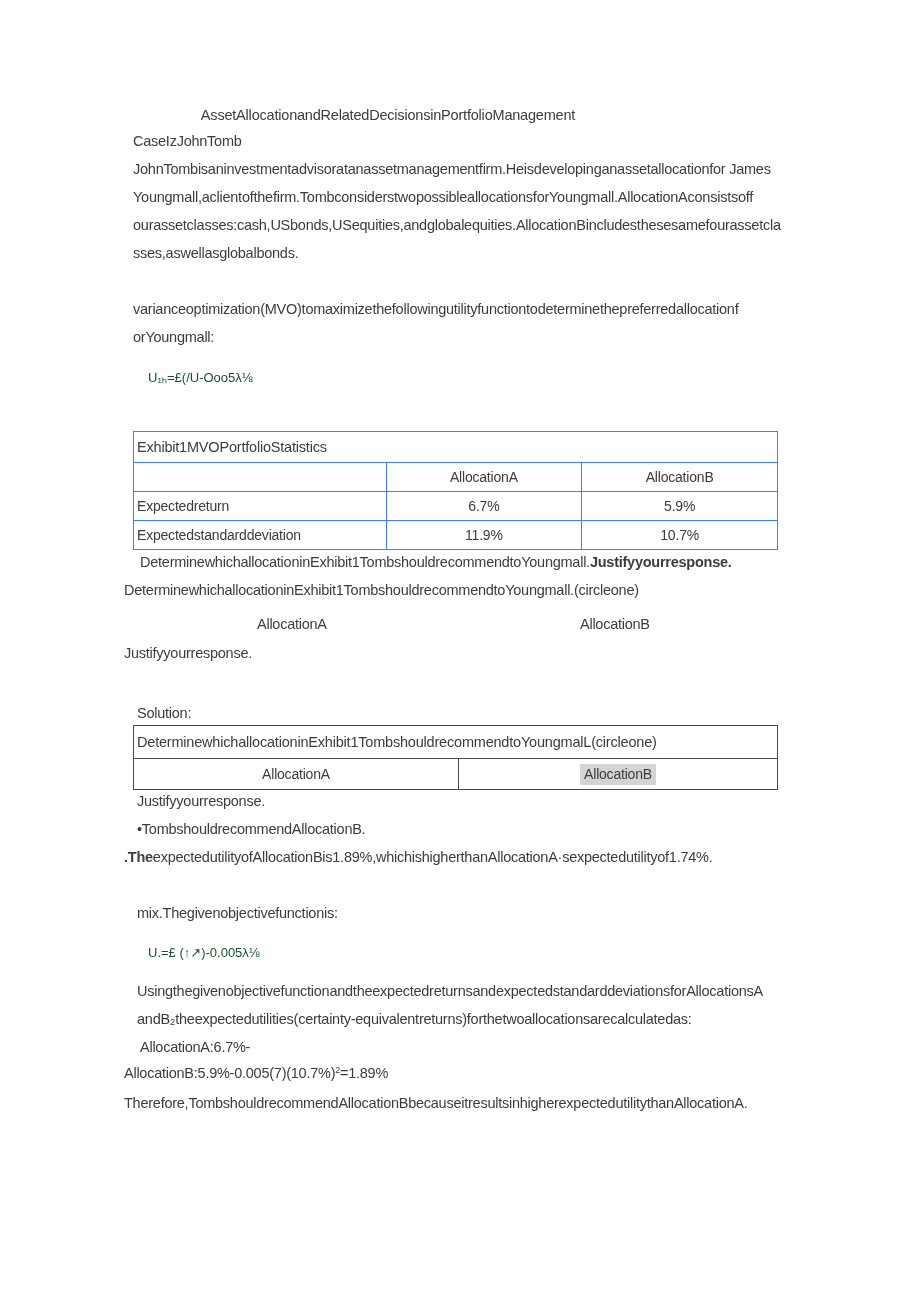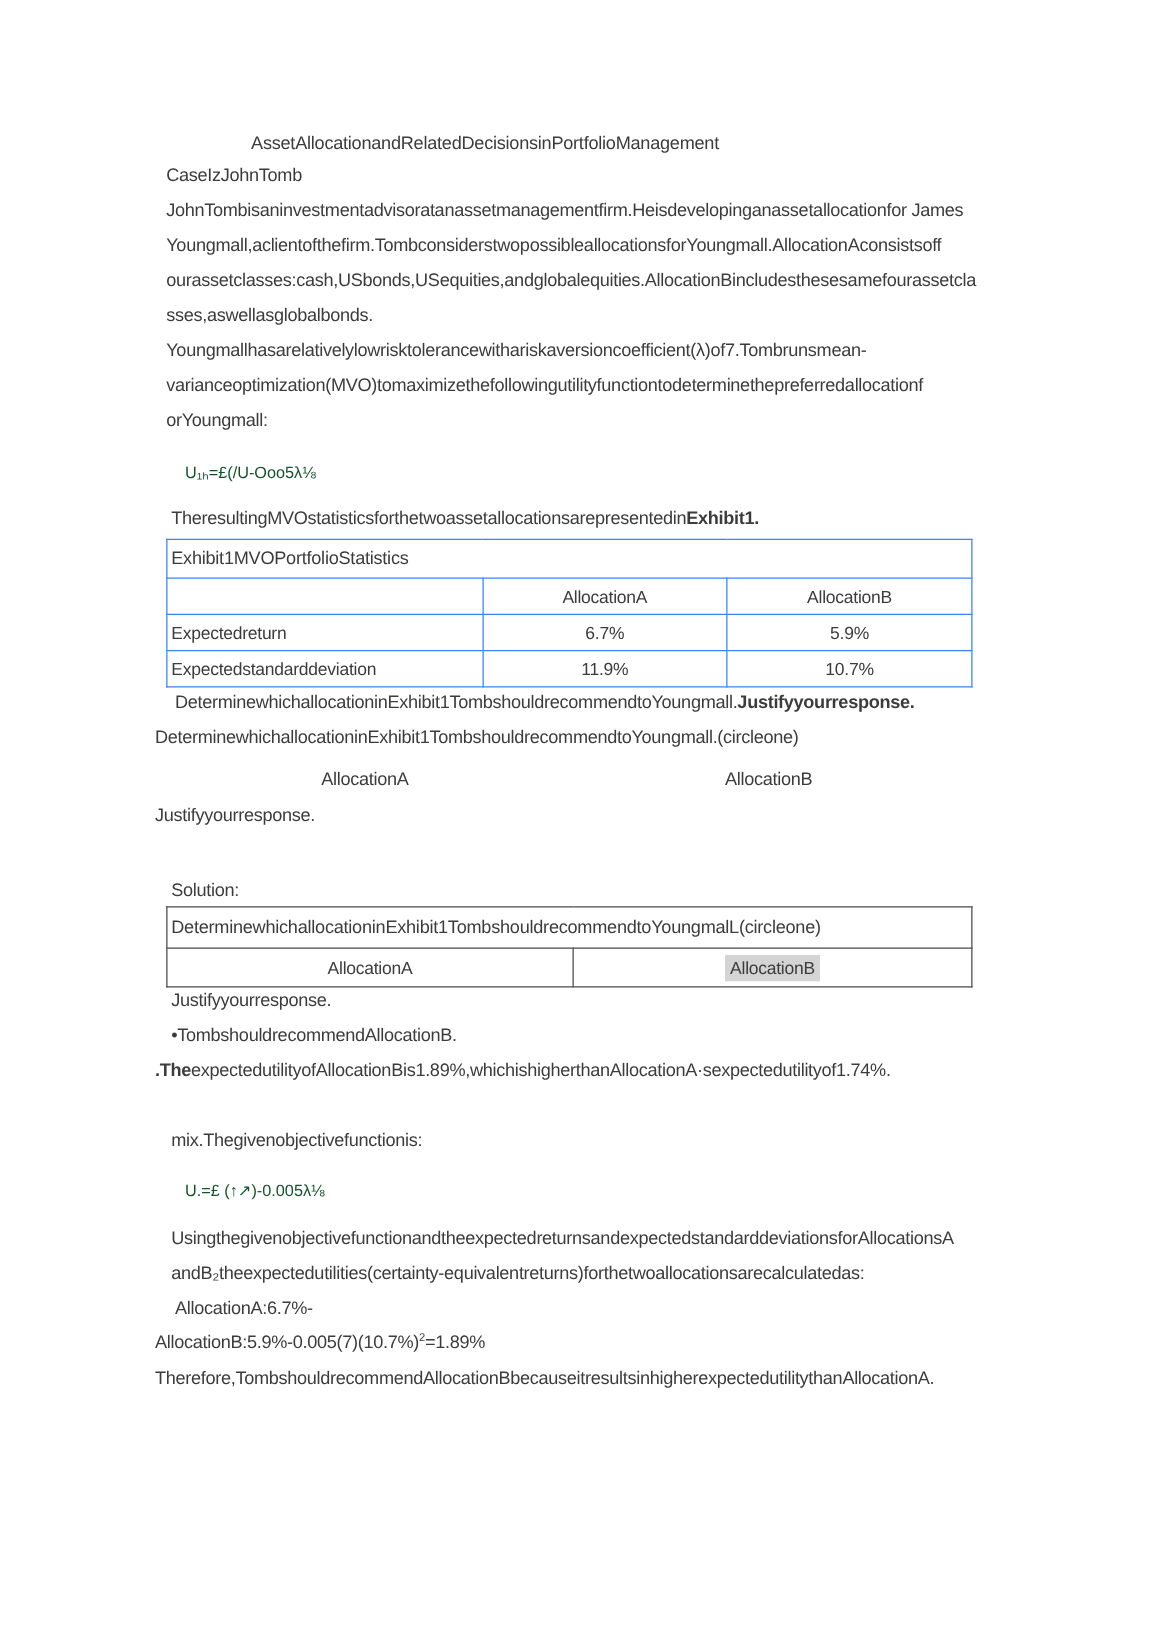--- a/index.html
+++ b/index.html
@@ -120,27 +120,25 @@
 <div class="page">
 
   <div class="doc-title">AssetAllocationandRelatedDecisionsinPortfolioManagement</div>
 
   <div class="line" style="top:133px; left:133px;">CaseIzJohnTomb</div>
 
   <div class="line" style="top:161px; left:133px;">JohnTombisaninvestmentadvisoratanassetmanagementfirm.Heisdevelopinganassetallocationfor James</div>
   <div class="line" style="top:217px; left:133px;">ourassetclasses:cash,USbonds,USequities,andglobalequities.AllocationBincludesthesesamefourassetcla</div>
   <div class="line" style="top:189px; left:133px;">Youngmall,aclientofthefirm.TombconsiderstwopossibleallocationsforYoungmall.AllocationAconsistsoff</div>
   <div class="line" style="top:245px; left:133px;">sses,aswellasglobalbonds.</div>
-  <div class="line" style="top:273px; left:133px;">Youngmallhasarelativelylowrisktolerancewithariskaversioncoefficient(λ)of7.Tombrunsmean-</div>
   <div class="line" style="top:301px; left:133px;">varianceoptimization(MVO)tomaximizethefollowingutilityfunctiontodeterminethepreferredallocationf</div>
   <div class="line" style="top:329px; left:133px;">orYoungmall:</div>
 
   <div class="formula" style="top:368px; left:148px;">U₁ₕ=£(/U-Ooo5λ⅛</div>
 
-  <div class="line" style="top:407px; left:137px;"><span>TheresultingMVOstatisticsforthetwoassetallocationsarepresentedin</span><span class="bold">Exhibit1.</span></div>
 
   <table class="exhibit-table">
     <tbody>
         <tr>
       <td class="title-cell" colspan="3">Exhibit1MVOPortfolioStatistics</td>
     </tr>
     <tr>
       <td class="label-cell"></td>
       <td class="hdr-cell">AllocationA</td>
       <td class="hdr-cell">AllocationB</td>

